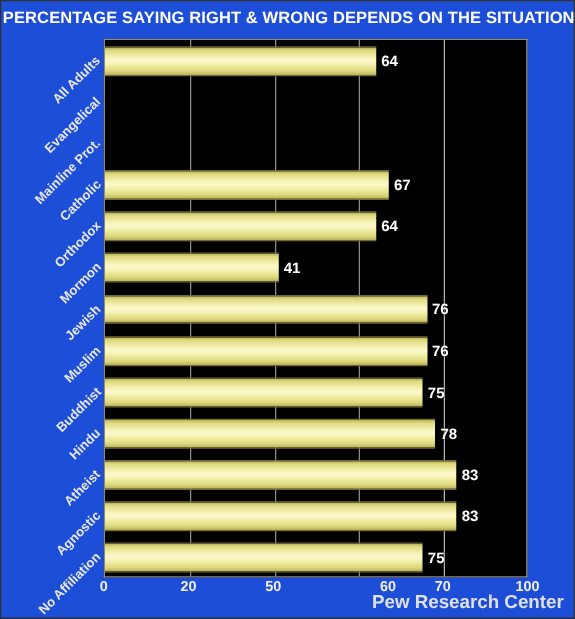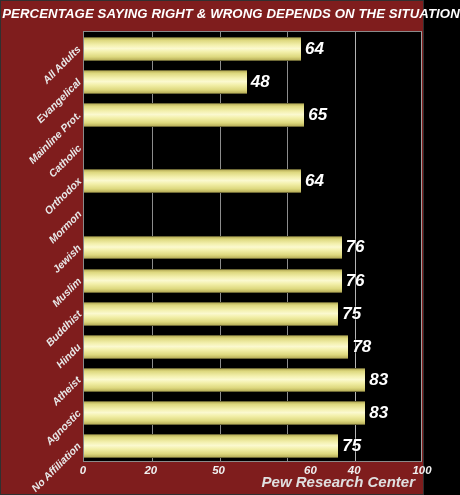--- a/index.html
+++ b/index.html
@@ -8,26 +8,25 @@
     background: #000;
   }
   body {
     width: 460px;
     height: 495px;
     overflow: hidden;
     font-family: "Liberation Sans", sans-serif;
   }
   #chart-root {
     position: relative;
-    width: 424px;
+    width: 460px;
     height: 495px;
-    background: #7f1d1d;
+    background: #1d4ed8;
     box-sizing: border-box;
     border: 1px solid #303030;
-    font-style: italic;
   }
 
   
   #chart-title {
     position: absolute;
     left: 0;
     top: 5px;
     width: 460px;
     text-align: center;
     color: #ffffff;
@@ -85,21 +84,21 @@
         #b9b05a 100%);
     border-top: 1px solid #6f6a36;
     border-bottom: 1px solid #6f6a36;
     box-sizing: border-box;
   }
   .bar-value {
     position: absolute;
     top: 50%;
     transform: translateY(-50%);
     color: #ffffff;
-    font-size: 17px;
+    font-size: 12px;
     font-weight: bold;
     white-space: nowrap;
     text-shadow: 0 0 2px #000;
   }
 
   
   #ylabels-layer {
     position: absolute;
     left: 0;
     top: 30px;
@@ -159,31 +158,31 @@
         <div class="gridline" style="left: 67.8px;"></div>
         <div class="gridline" style="left: 135.6px;"></div>
         <div class="gridline" style="left: 203.4px;"></div>
         <div class="gridline major" style="left: 271.2px;"></div>
       </div>
     <div id="bars-layer">
         <div class="bar-row" style="top: 4.64154px; height: 23.8708px;">
           <div class="bar" style="width: 216.96px;"></div>
           <span class="bar-value" style="left: 220.96px;">64</span>
         </div>
-        <div class="bar-row" style="top: 37.7954px; height: 23.8708px;">
-          <div class="bar" style="width: 162.72px;"></div>
-          <span class="bar-value" style="left: 166.72px;">48</span>
-        </div>
-        <div class="bar-row" style="top: 70.9492px; height: 23.8708px;">
-          <div class="bar" style="width: 220.35px;"></div>
-          <span class="bar-value" style="left: 224.35px;">65</span>
+        <div class="bar-row" style="top: 104.103px; height: 23.8708px;">
+          <div class="bar" style="width: 227.13px;"></div>
+          <span class="bar-value" style="left: 231.13px;">67</span>
         </div>
         <div class="bar-row" style="top: 137.257px; height: 23.8708px;">
           <div class="bar" style="width: 216.96px;"></div>
           <span class="bar-value" style="left: 220.96px;">64</span>
+        </div>
+        <div class="bar-row" style="top: 170.411px; height: 23.8708px;">
+          <div class="bar" style="width: 138.99px;"></div>
+          <span class="bar-value" style="left: 142.99px;">41</span>
         </div>
         <div class="bar-row" style="top: 203.565px; height: 23.8708px;">
           <div class="bar" style="width: 257.64px;"></div>
           <span class="bar-value" style="left: 261.64px;">76</span>
         </div>
         <div class="bar-row" style="top: 236.718px; height: 23.8708px;">
           <div class="bar" style="width: 257.64px;"></div>
           <span class="bar-value" style="left: 261.64px;">76</span>
         </div>
         <div class="bar-row" style="top: 269.872px; height: 23.8708px;">
@@ -222,18 +221,18 @@
       <div class="ylabel" style="top: 314.962px; margin-top: -7px;">Hindu</div>
       <div class="ylabel" style="top: 348.115px; margin-top: -7px;">Atheist</div>
       <div class="ylabel" style="top: 381.269px; margin-top: -7px;">Agnostic</div>
       <div class="ylabel" style="top: 414.423px; margin-top: -7px;">No Affiliation</div>
     </div>
   <div id="xlabels-layer">
       <div class="xlabel" style="left: 82px;">0</div>
       <div class="xlabel" style="left: 149.8px; text-align: center;">20</div>
       <div class="xlabel" style="left: 217.6px;">50</div>
       <div class="xlabel" style="left: 285.4px; padding-left: 48px;">60</div>
-      <div class="xlabel" style="left: 353.2px;">40</div>
+      <div class="xlabel" style="left: 353.2px;">70</div>
       <div class="xlabel" style="left: 421px;">100</div>
     </div>
 
   <div id="source-note">Pew Research Center</div>
 </div>
 
 </body></html>

